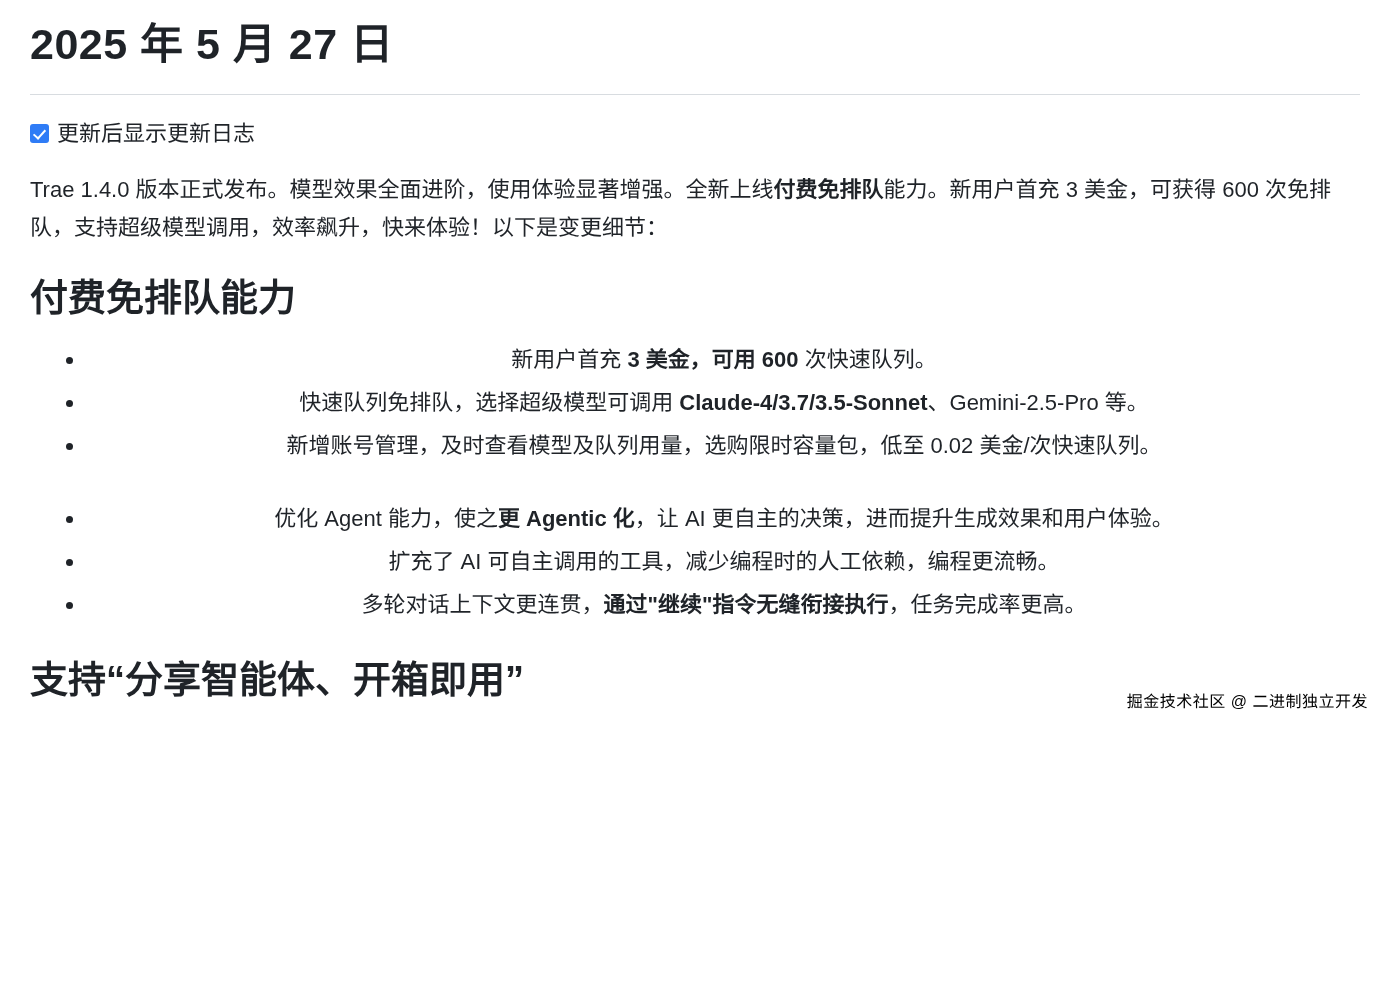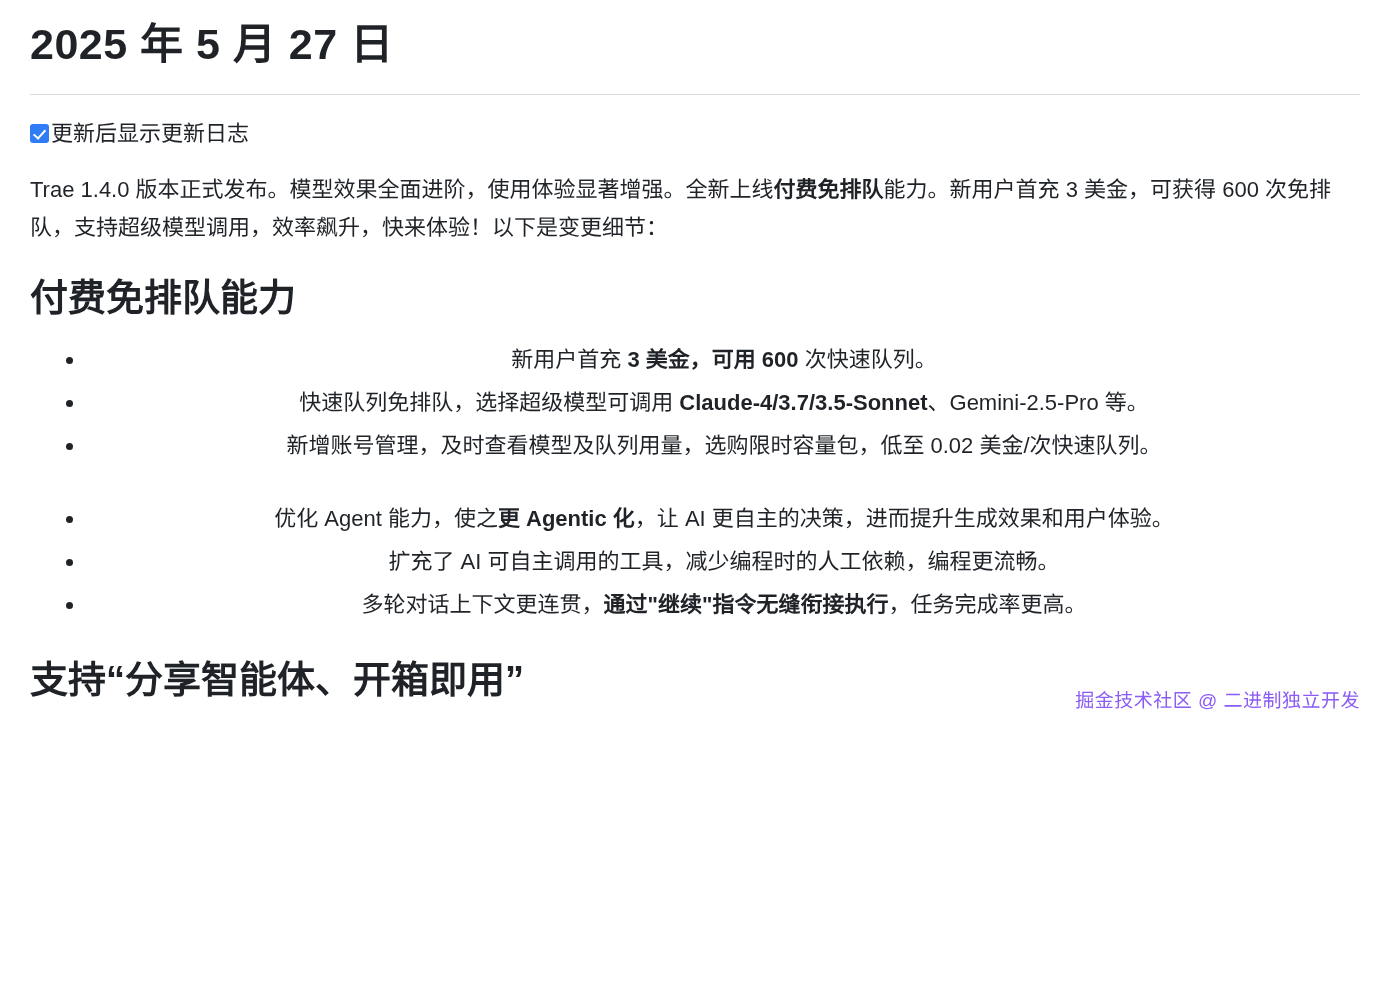--- a/index.html
+++ b/index.html
@@ -32,21 +32,21 @@
   }
   .divider {
     height: 1px;
     background: #d8dce0;
     width: 1330px;
     margin: 0 0 28px 0;
   }
   .checkbox-row {
     display: flex;
     align-items: center;
-    gap: 2px;
+    gap: 8px;
     margin: 0 0 26px 0;
   }
   .checkbox {
     width: 19px;
     height: 19px;
     border-radius: 3px;
     background: #2f7cf6;
     position: relative;
     flex: 0 0 auto;
     display: inline-block;
@@ -102,24 +102,24 @@
     left: -22px;
     top: 18px;
     width: 7px;
     height: 7px;
     border-radius: 50%;
     background: #1f2328;
   }
   b { font-weight: 700; }
   .watermark {
     position: absolute;
-    right: 30px;
+    right: 22px;
     bottom: 12px;
-    font-size: 19px;
-    color: #8b5cf6;
+    font-size: 16px;
+    color: #000000;
     letter-spacing: 0.5px;
     white-space: nowrap;
   }
 </style>
 </head>
 <body>
 
 <div class="page">
 
   <h1 class="doc-title">2025 年 5 月 27 日</h1>

